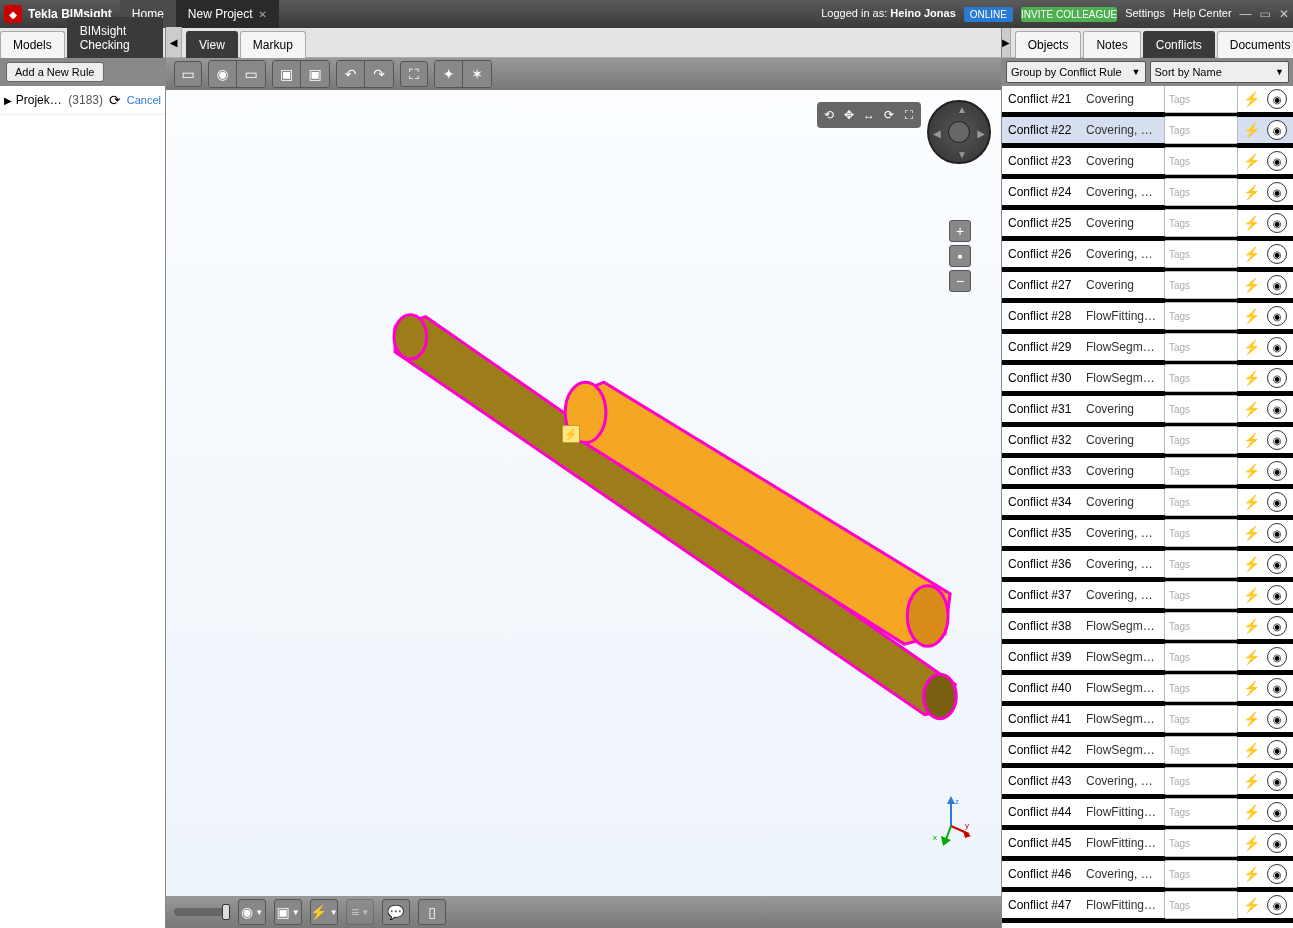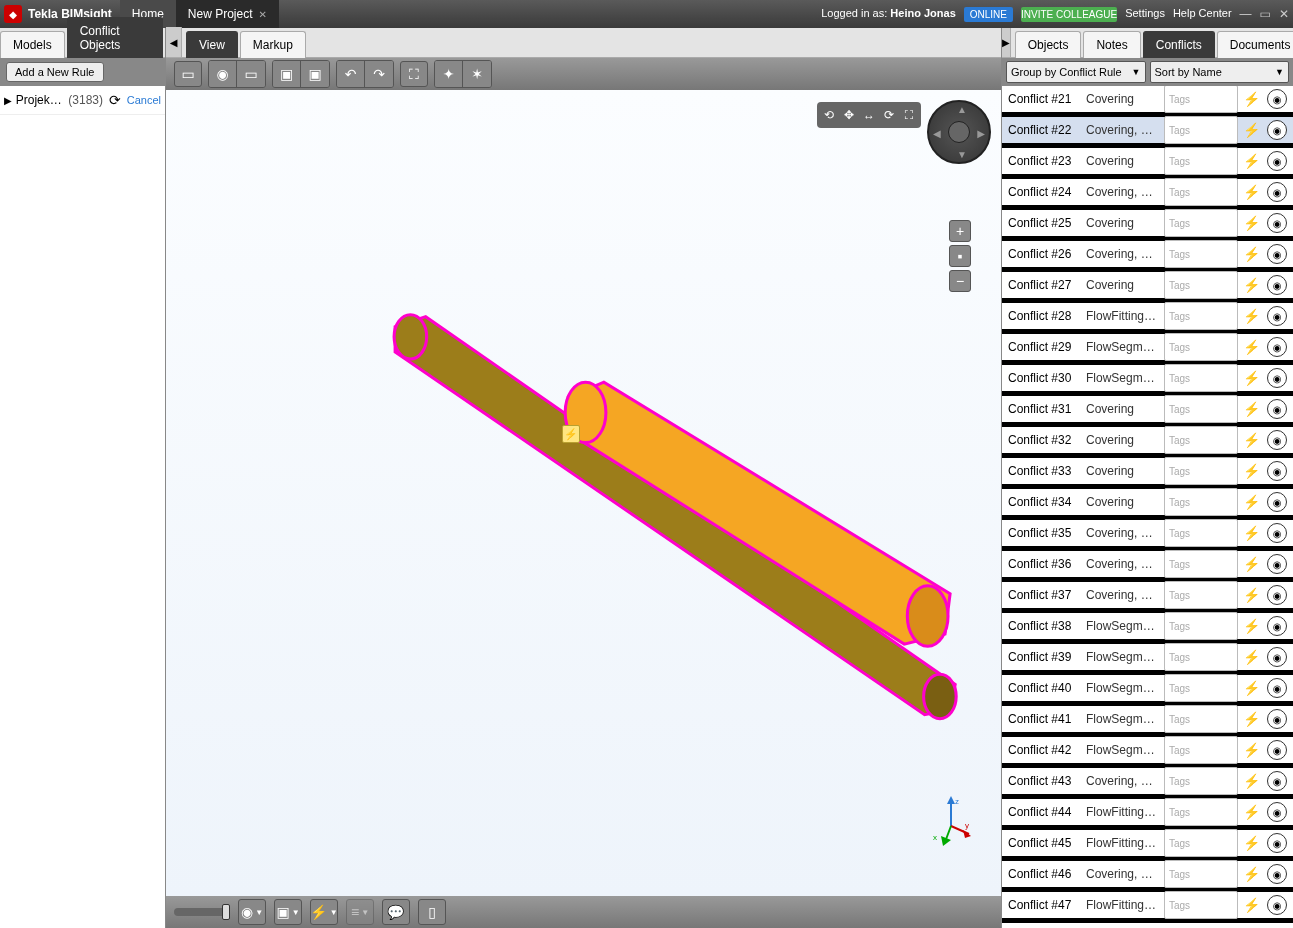--- a/index.html
+++ b/index.html
@@ -107,21 +107,21 @@
     <span class="winbtn">▭</span>
     <span class="winbtn">✕</span>
   </div>
 </div>
 
 <div class="main">
 
   <div class="leftcol">
     <div class="tabstrip">
       <div class="tab"><span>Models</span></div>
-      <div class="tab active"><span>Conflict Objects</span></div>
+      <div class="tab active"><span>BIMsight Checking</span></div>
     </div>
     <div class="left-toolbar">
       <div class="btn"><span>Add a New Rule</span></div>
     </div>
     <div class="left-projectrow">
       <span class="expand">▶</span>
       <span class="name">Projekt XXXX</span>
       <span class="count">(3183)</span>
       <span class="refresh">⟳</span>
       <span class="cancel">Cancel</span>

